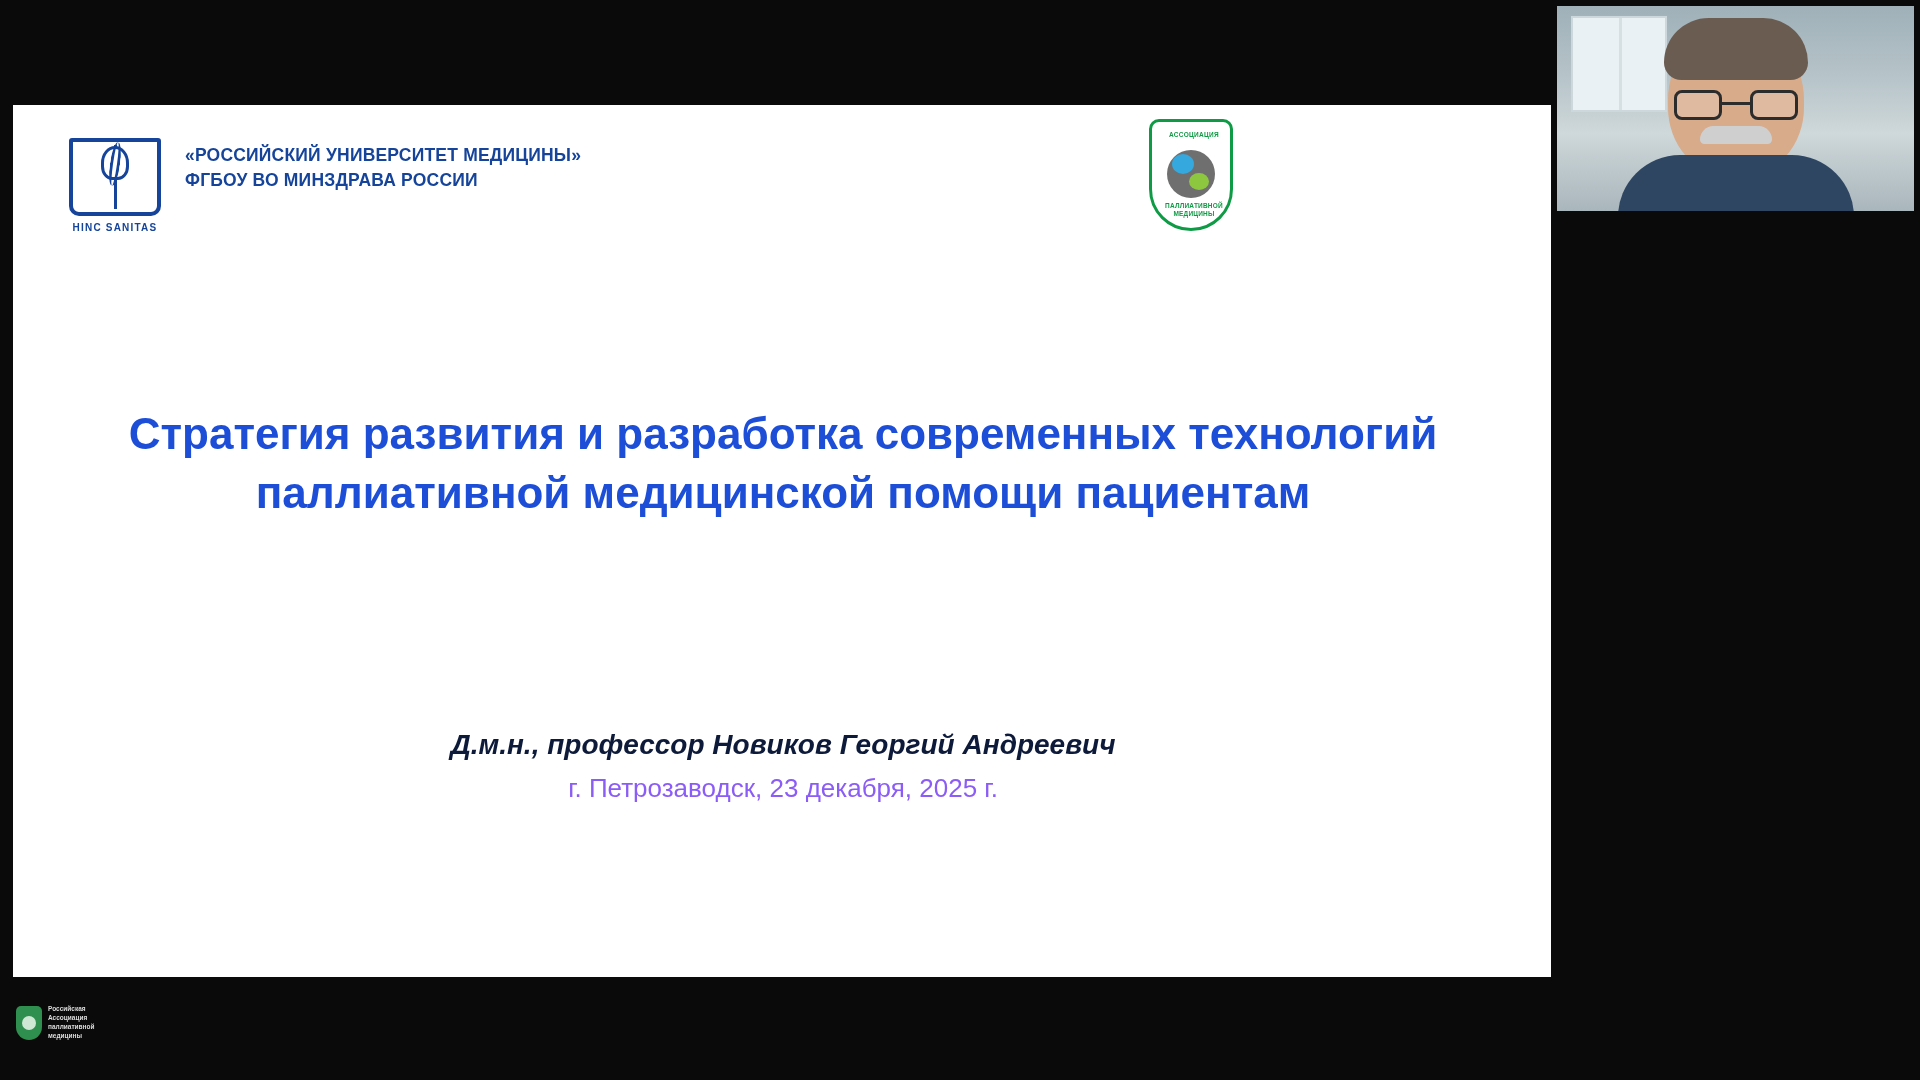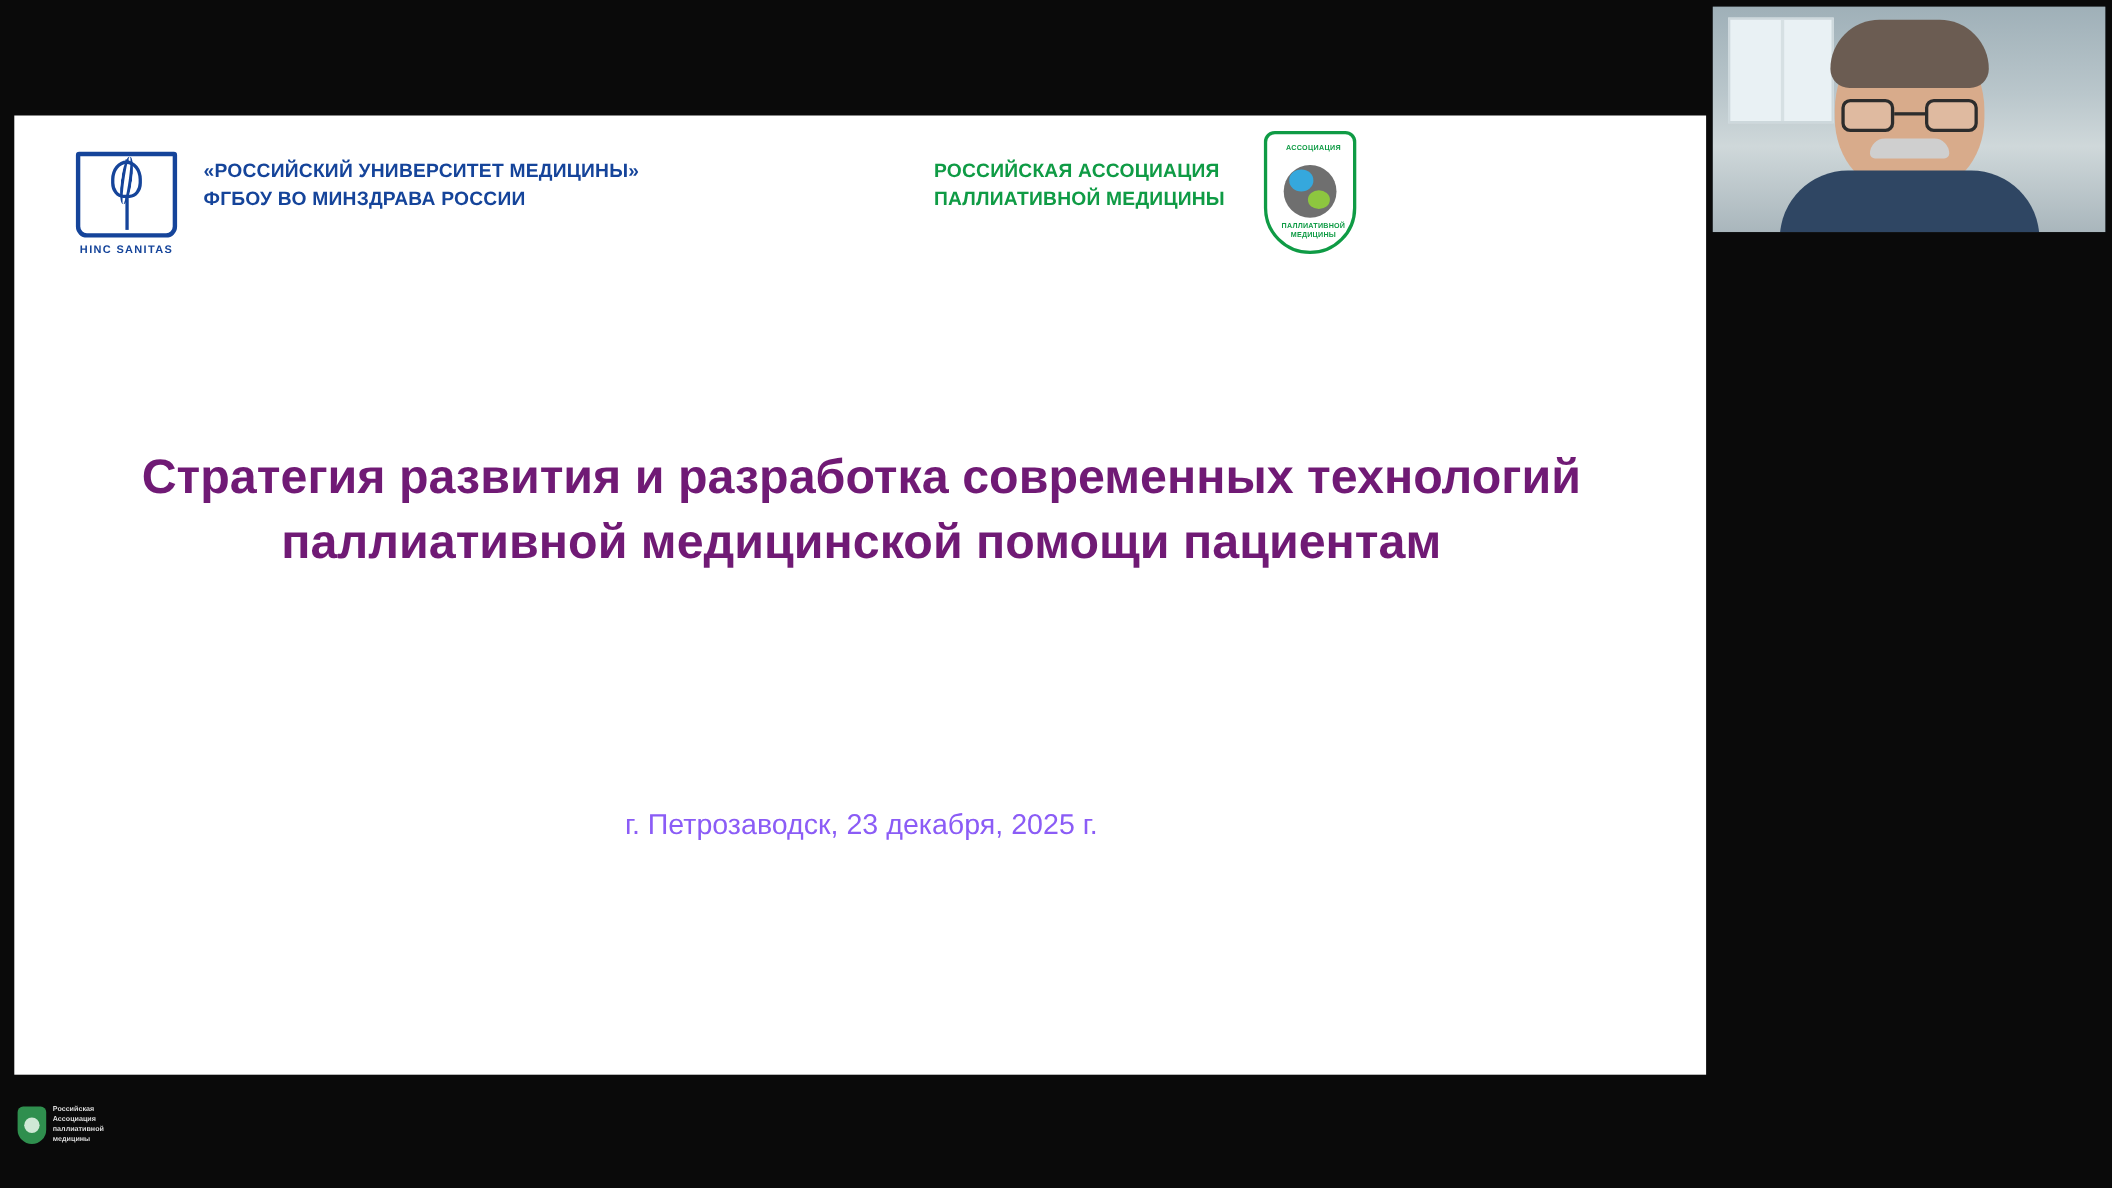--- a/index.html
+++ b/index.html
@@ -202,21 +202,21 @@
     letter-spacing: 0.2px;
   }
 
   
   .slide-title {
     position: absolute;
     left: 70px;
     top: 300px;
     width: 1400px;
     text-align: center;
-    color: #701a75;
+    color: #1d4ed8;
     font-size: 44px;
     font-weight: bold;
     line-height: 1.33;
   }
 
   
   .presenter {
     position: absolute;
     left: 70px;
     top: 620px;
@@ -391,37 +391,34 @@
         <div class="bowl"></div>
         <div class="snake"></div>
         <div class="motto">HINC SANITAS</div>
       </div>
 
       <div class="uni-text">
         <div>«РОССИЙСКИЙ УНИВЕРСИТЕТ МЕДИЦИНЫ»</div>
         <div>ФГБОУ ВО МИНЗДРАВА РОССИИ</div>
       </div>
 
-      <div class="assoc-text">
-        <div>РОССИЙСКАЯ АССОЦИАЦИЯ</div>
-        <div>ПАЛЛИАТИВНОЙ МЕДИЦИНЫ</div>
-      </div>
 
       <div class="assoc-emblem">
         <div class="shield">
           <div class="top-label">АССОЦИАЦИЯ</div>
           <div class="globe"></div>
           <div class="bottom-label">ПАЛЛИАТИВНОЙ МЕДИЦИНЫ</div>
         </div>
       </div>
     </div>
 
     <div class="slide-title">Стратегия развития и разработка современных технологий паллиативной медицинской помощи пациентам</div>
 
     <div class="presenter">
+      <div class="presenter-name">Д.м.н., профессор Новиков Георгий Андреевич</div>
       <div class="presenter-place">г. Петрозаводск, 23 декабря, 2025 г.</div>
     </div>
   </div>
 
   <div class="webcam">
     <div class="wall"></div>
     <div class="window"></div>
     <div class="head"></div>
     <div class="hair"></div>
     <div class="glasses">

